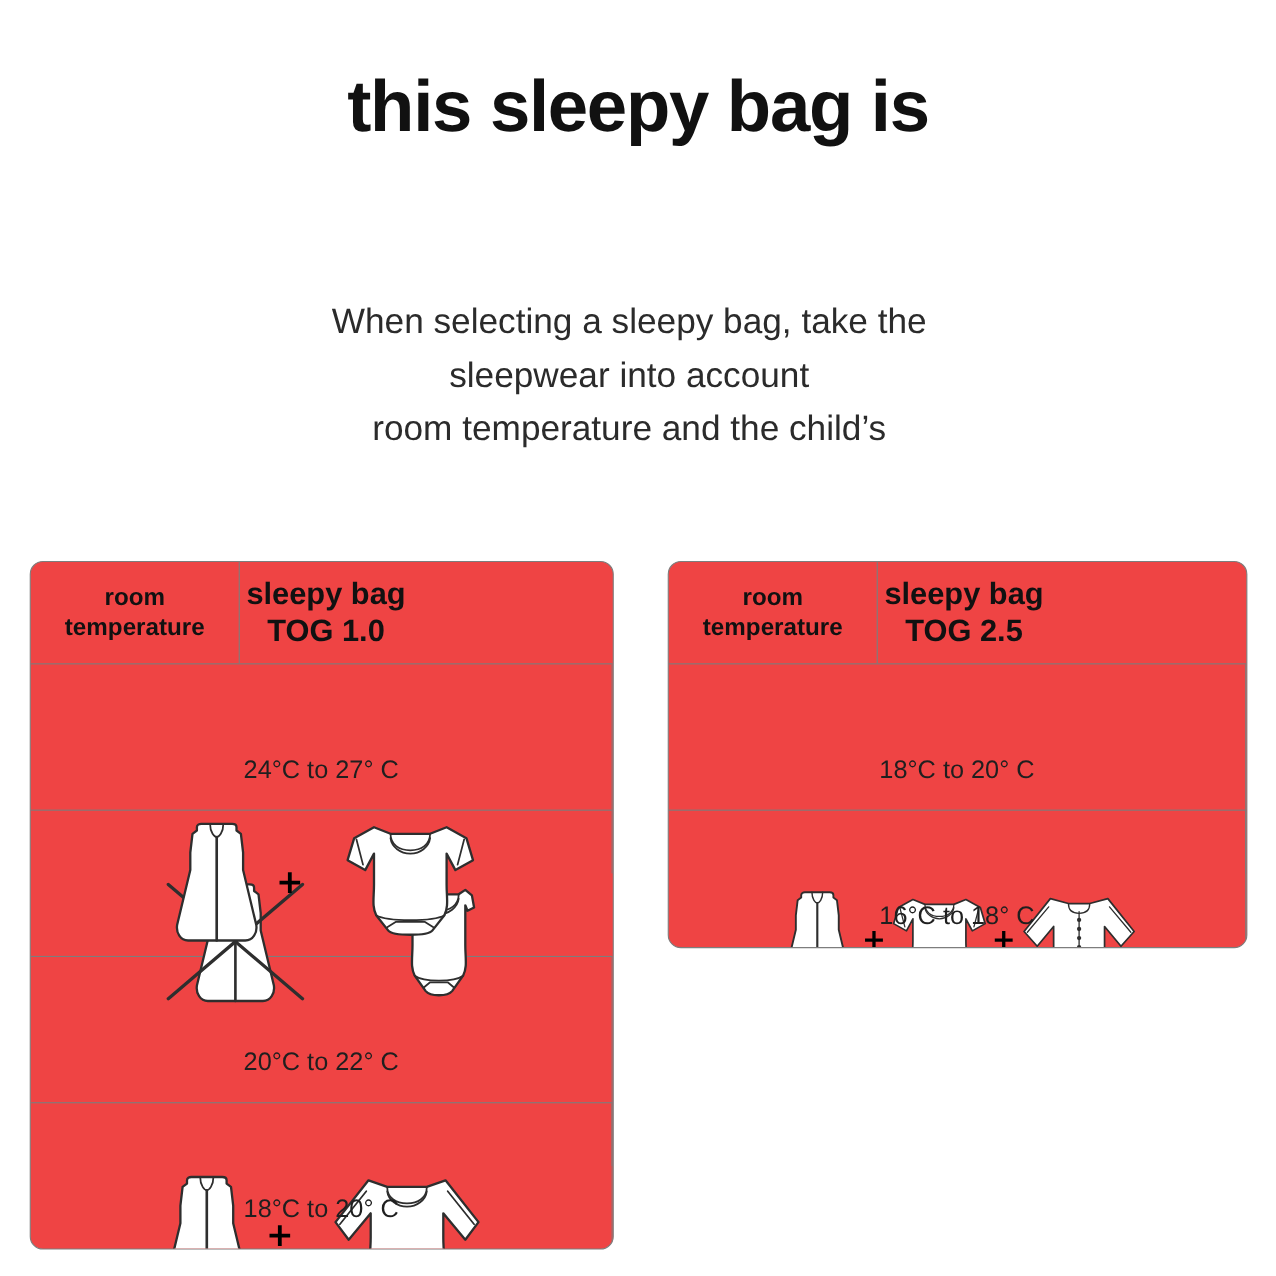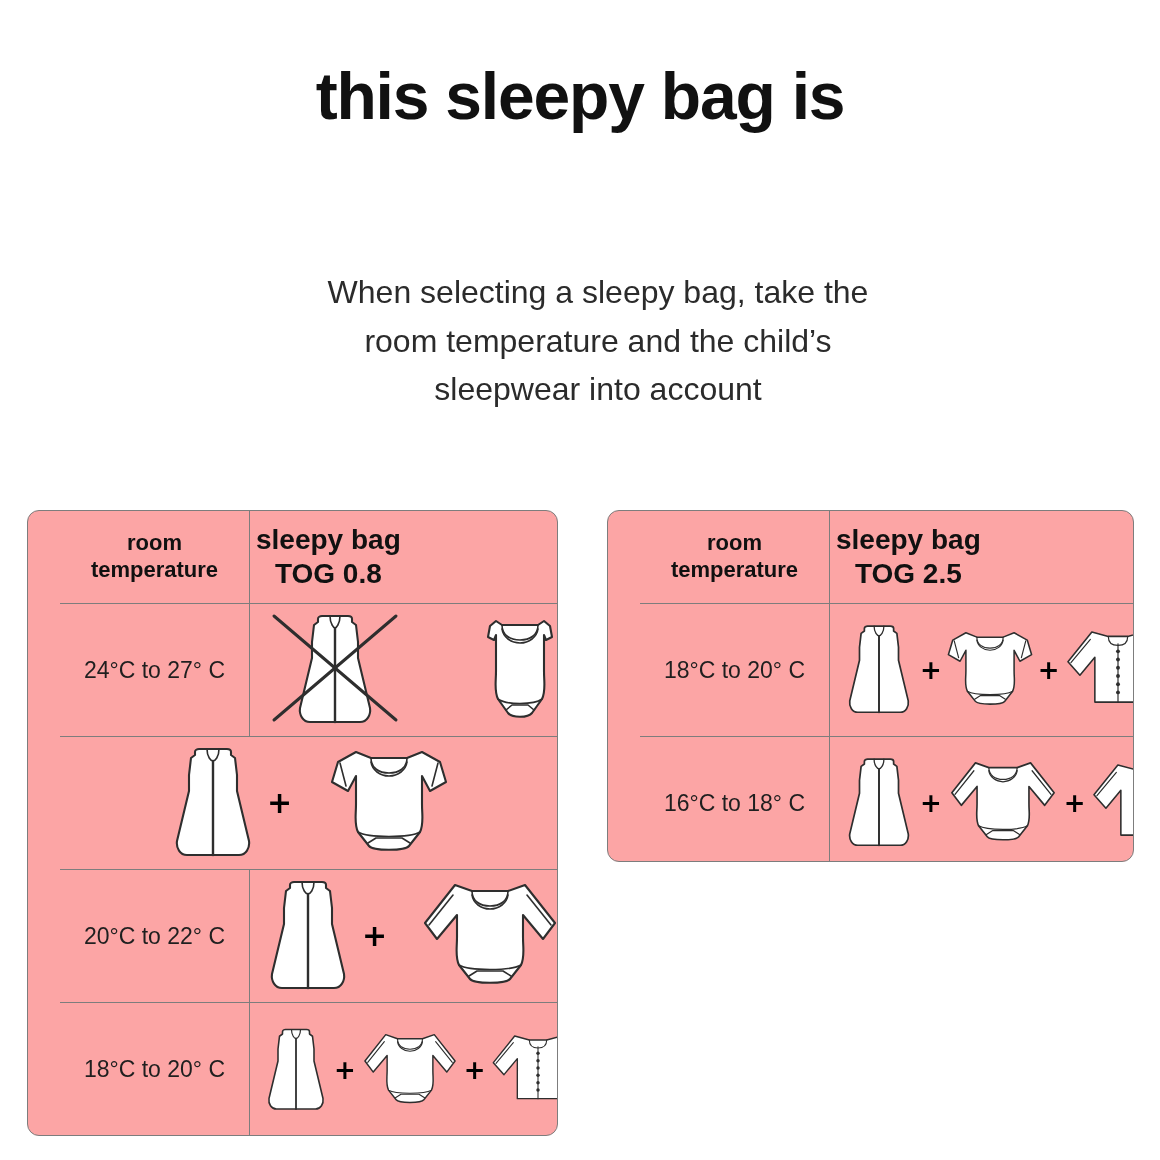--- a/index.html
+++ b/index.html
@@ -22,44 +22,43 @@
     font-weight: 700;
     font-size: 66px;
     line-height: 1.22;
     letter-spacing: -1.2px;
     color: #111111;
   }
   .headline .ln { display: block; }
 
   .subhead {
     position: absolute;
-    left: 248px; top: 268px;
+    left: 222px; top: 268px;
     width: 700px;
     text-align: center;
     font-size: 32px;
     line-height: 1.52;
     font-weight: 400;
     color: #2b2b2b;
   }
   .subhead .ln { display: block; }
 
   
   .table {
     position: absolute;
     border: 1.6px solid #7d7d7d;
     border-radius: 12px;
-    background: #fca5a5;
+    background: #ef4444;
     overflow: hidden;
-    padding-left: 32px;
   }
   .table.left  { left: 27px;  top: 510px; width: 531px; height: 626px; }
   .table.right { left: 607px; top: 510px; width: 527px; height: 352px; }
 
   .trow { display: flex; width: 100%; }
-  .trow + .trow { border-top: 1.3px solid #7d7d7d; }
+  .trow + .trow { border-top: 1.3px solid #7d7d7d; flex-direction: column; }
 
   .cell-temp {
     flex: 0 0 190px;
     border-right: 1.3px solid #7d7d7d;
     display: flex;
     align-items: center;
     justify-content: center;
     padding: 4px 6px;
   }
   .table.right .cell-temp { flex: 0 0 190px; }
@@ -131,37 +130,37 @@
 <body>
 
 <div class="page">
 
   <div class="headline">
     <span class="ln">this sleepy bag is</span>
   </div>
 
   <div class="subhead">
     <span class="ln">When selecting a sleepy bag, take the</span>
+    <span class="ln">sleepwear into account</span>
     <span class="ln">room temperature and the child’s</span>
-    <span class="ln">sleepwear into account</span>
   </div>
 
   <div class="table left">
 
     <div class="trow hdr">
       <div class="cell-temp">
         <div class="hdr-text small">
           <span class="ln">room</span>
           <span class="ln">temperature</span>
         </div>
       </div>
       <div class="cell-items">
         <div class="hdr-text big">
           <span class="ln">sleepy bag</span>
-          <span class="ln">TOG 0.8</span>
+          <span class="ln">TOG 1.0</span>
         </div>
       </div>
     </div>
 
     <div class="trow body-row">
       <div class="cell-temp">
         <span class="temp-text">24°C to 27° C</span>
       </div>
       <div class="cell-items">
         <div class="items">

